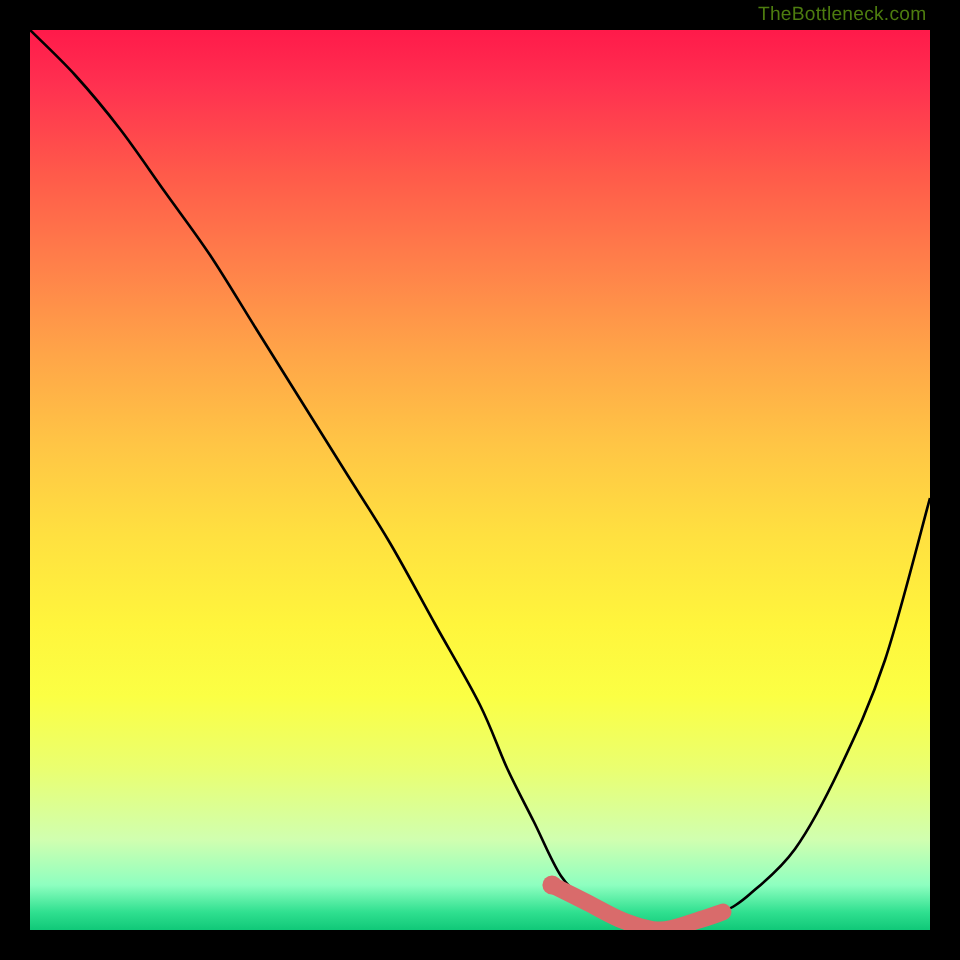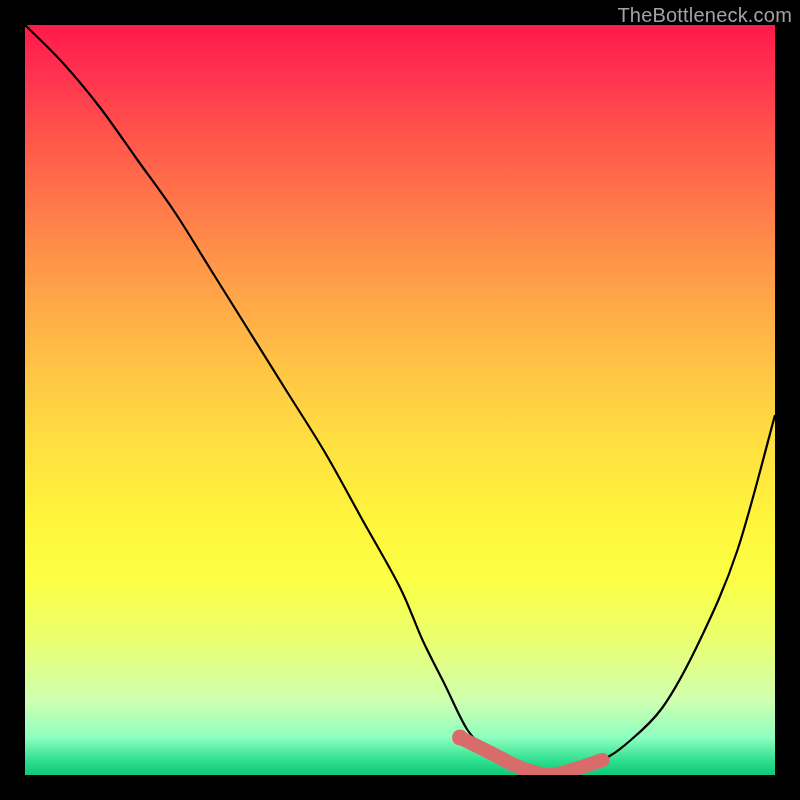--- a/index.html
+++ b/index.html
@@ -7,23 +7,23 @@
     width: 800px;
     height: 800px;
     background: #000;
     position: relative;
     overflow: hidden;
     font-family: Arial, sans-serif;
   }
   .watermark {
     position: absolute;
     top: 4px;
-    right: 8px;
-    color: #a3a3a3;
-    font-size: 20px;
+    right: 28px;
+    color: #4d7c0f;
+    font-size: 16px;
     font-weight: 500;
     z-index: 10;
     letter-spacing: 0.2px;
   }
   .plot-area {
     position: absolute;
     left: 25px;
     top: 25px;
     width: 750px;
     height: 750px;

